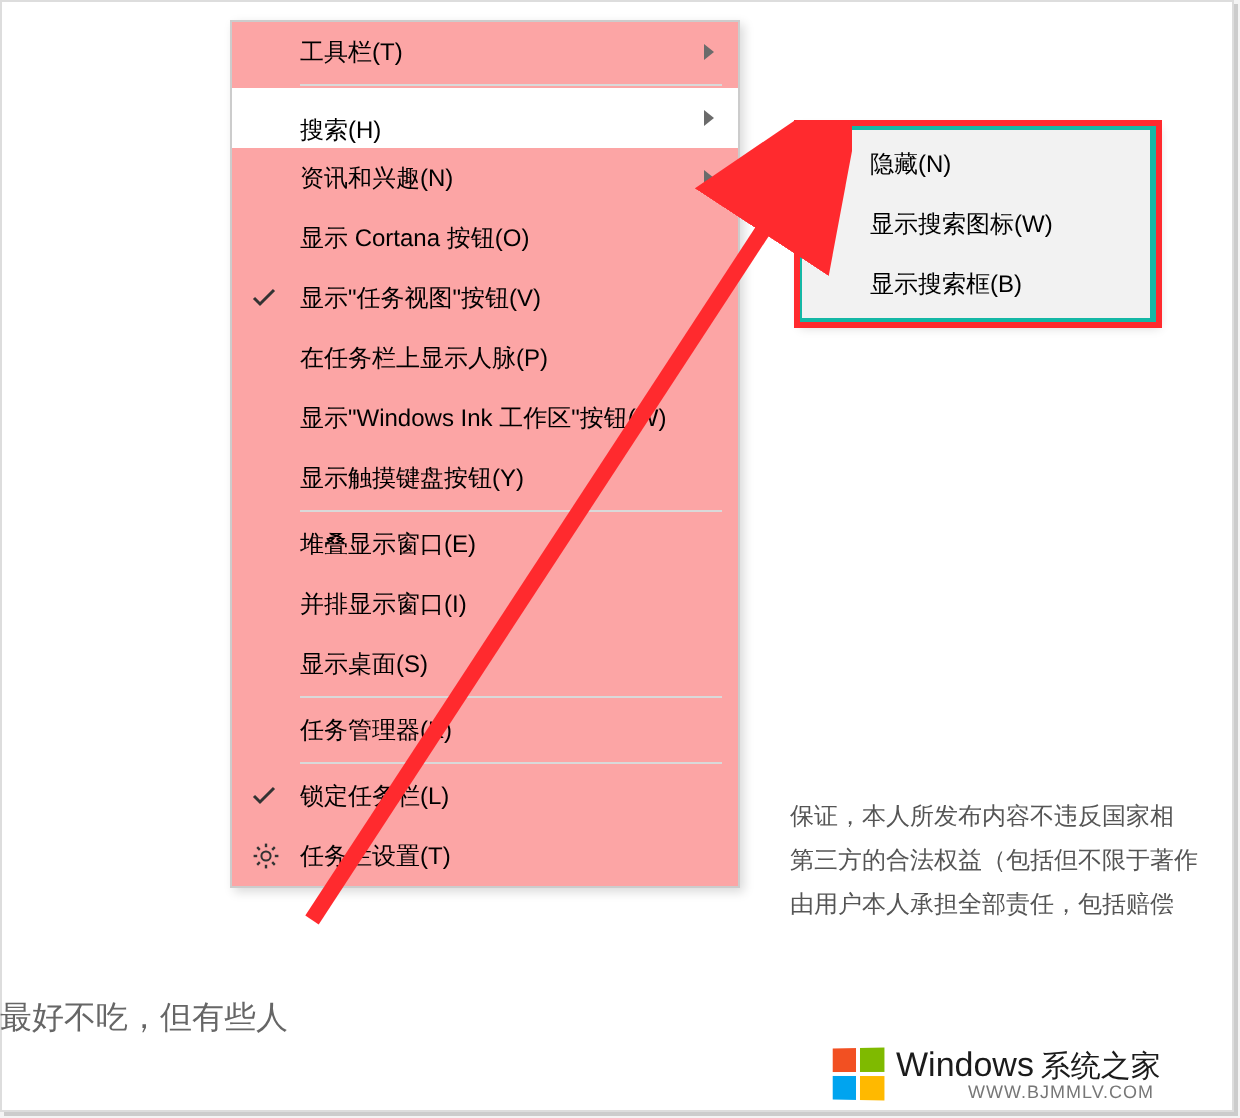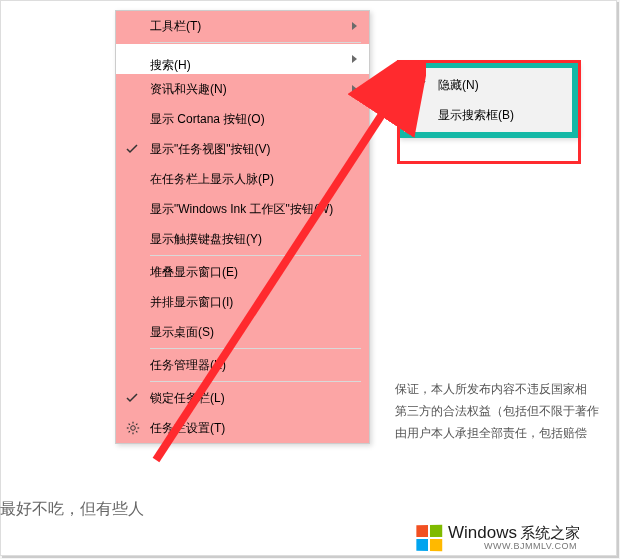--- a/index.html
+++ b/index.html
@@ -8,30 +8,30 @@
     .bg-border { position: absolute; left: 0; right: 3px; top: 0; bottom: 3px; border: 1px solid #ddd; background: #fff; box-shadow: 2px 2px 0 #ccc; }
 
     .main-menu { position: absolute; left: 115px; top: 10px; width: 255px; background: #fca5a5; border: 1px solid #ccc; box-shadow: 2px 2px 5px rgba(0,0,0,.15); }
     .menu-row { position: relative; display: flex; align-items: center; height: 30px; padding-left: 34px; padding-right: 20px; }
     .menu-row.hover { background: #fff; align-items: flex-end; }
     .menu-sep { height: 1px; background: #d9d9d9; margin: 1px 8px 1px 34px; }
     .arrow-r { position: absolute; right: 12px; top: 50%; margin-top: -4px; width: 0; height: 0; border-top: 4px solid transparent; border-bottom: 4px solid transparent; border-left: 5px solid #6b6b6b; }
     .check { position: absolute; left: 10px; top: 50%; margin-top: -5px; }
     .gear { position: absolute; left: 10px; top: 50%; margin-top: -7px; }
 
-    .sub-menu { position: absolute; left: 398px; top: 62px; width: 180px; background: #f2f2f2; border: 6px solid #14b8a6; padding: 2px 0; box-shadow: 2px 2px 5px rgba(0,0,0,.15); }
+    .sub-menu { position: absolute; left: 398px; top: 62px; width: 180px; background: #f2f2f2; border: 3px solid #14b8a6; padding: 2px 0; box-shadow: 2px 2px 5px rgba(0,0,0,.15); }
     .sub-row { position: relative; display: flex; align-items: center; height: 30px; padding-left: 34px; padding-right: 10px; }
 
     .hl-box { position: absolute; left: 397px; top: 60px; width: 184px; height: 104px; border: 3px solid #ff2a2e; pointer-events: none; }
     .arrow-svg { position: absolute; left: 136px; top: 60px; pointer-events: none; }
 
-    .bg-text { position: absolute; left: 395px; right: 6px; top: 378px; font-size: 12px; line-height: 22px; color: #555; }
+    .bg-text { position: absolute; left: 395px; right: 6px; top: 397px; font-size: 12px; line-height: 22px; color: #555; }
     .small-note { position: absolute; left: 0px; top: 499px; font-size: 16px; color: #666; }
 
-    .sticker { position: absolute; left: 416px; bottom: 8px; display: flex; align-items: flex-end; gap: 6px; }
+    .sticker { position: absolute; left: 416px; bottom: 8px; display: flex; align-items: center; gap: 6px; }
     .sticker .txt-main { font-size: 17px; color: #1b1b1b; font-weight: 500; }
     .sticker .txt-sub { font-size: 9px; color: #777; letter-spacing: 0.5px; margin-left: 36px; }
     .sticker .txt-wrap { display: flex; flex-direction: column; line-height: 1.05; }
     .win-logo { width: 26px; height: 26px; display: grid; grid-template: 1fr 1fr / 1fr 1fr; gap: 2px; transform: perspective(60px) rotateY(-6deg); }
     .win-logo div:nth-child(1){background:#f25022;} .win-logo div:nth-child(2){background:#7fba00;} .win-logo div:nth-child(3){background:#00a4ef;} .win-logo div:nth-child(4){background:#ffb900;}
   </style>
 </head>
 <body>
 
 <div class="bg-border"></div>
@@ -116,20 +116,23 @@
 </div>
 
 <div class="sub-menu">
   <div class="sub-row">
     <svg class="check" width="12" height="10" viewBox="0 0 12 10">
         <path d="M1 5 L4 8 L11 1" stroke="#333" stroke-width="1.5" fill="none"></path>
       </svg>
     <span>隐藏(N)</span>
   </div>
   <div class="sub-row">
+    <span>显示搜索图标(W)</span>
+  </div>
+  <div class="sub-row">
     <span>显示搜索框(B)</span>
   </div>
 </div>
 
 <div class="hl-box"></div>
 
 <svg class="arrow-svg" width="290" height="420" viewBox="0 0 290 420">
   <defs>
     <marker id="ahead" markerWidth="14" markerHeight="14" refX="3" refY="5" orient="auto">
       <path d="M0,0 L0,10 L12,5 Z" fill="#ff2a2e"></path>

